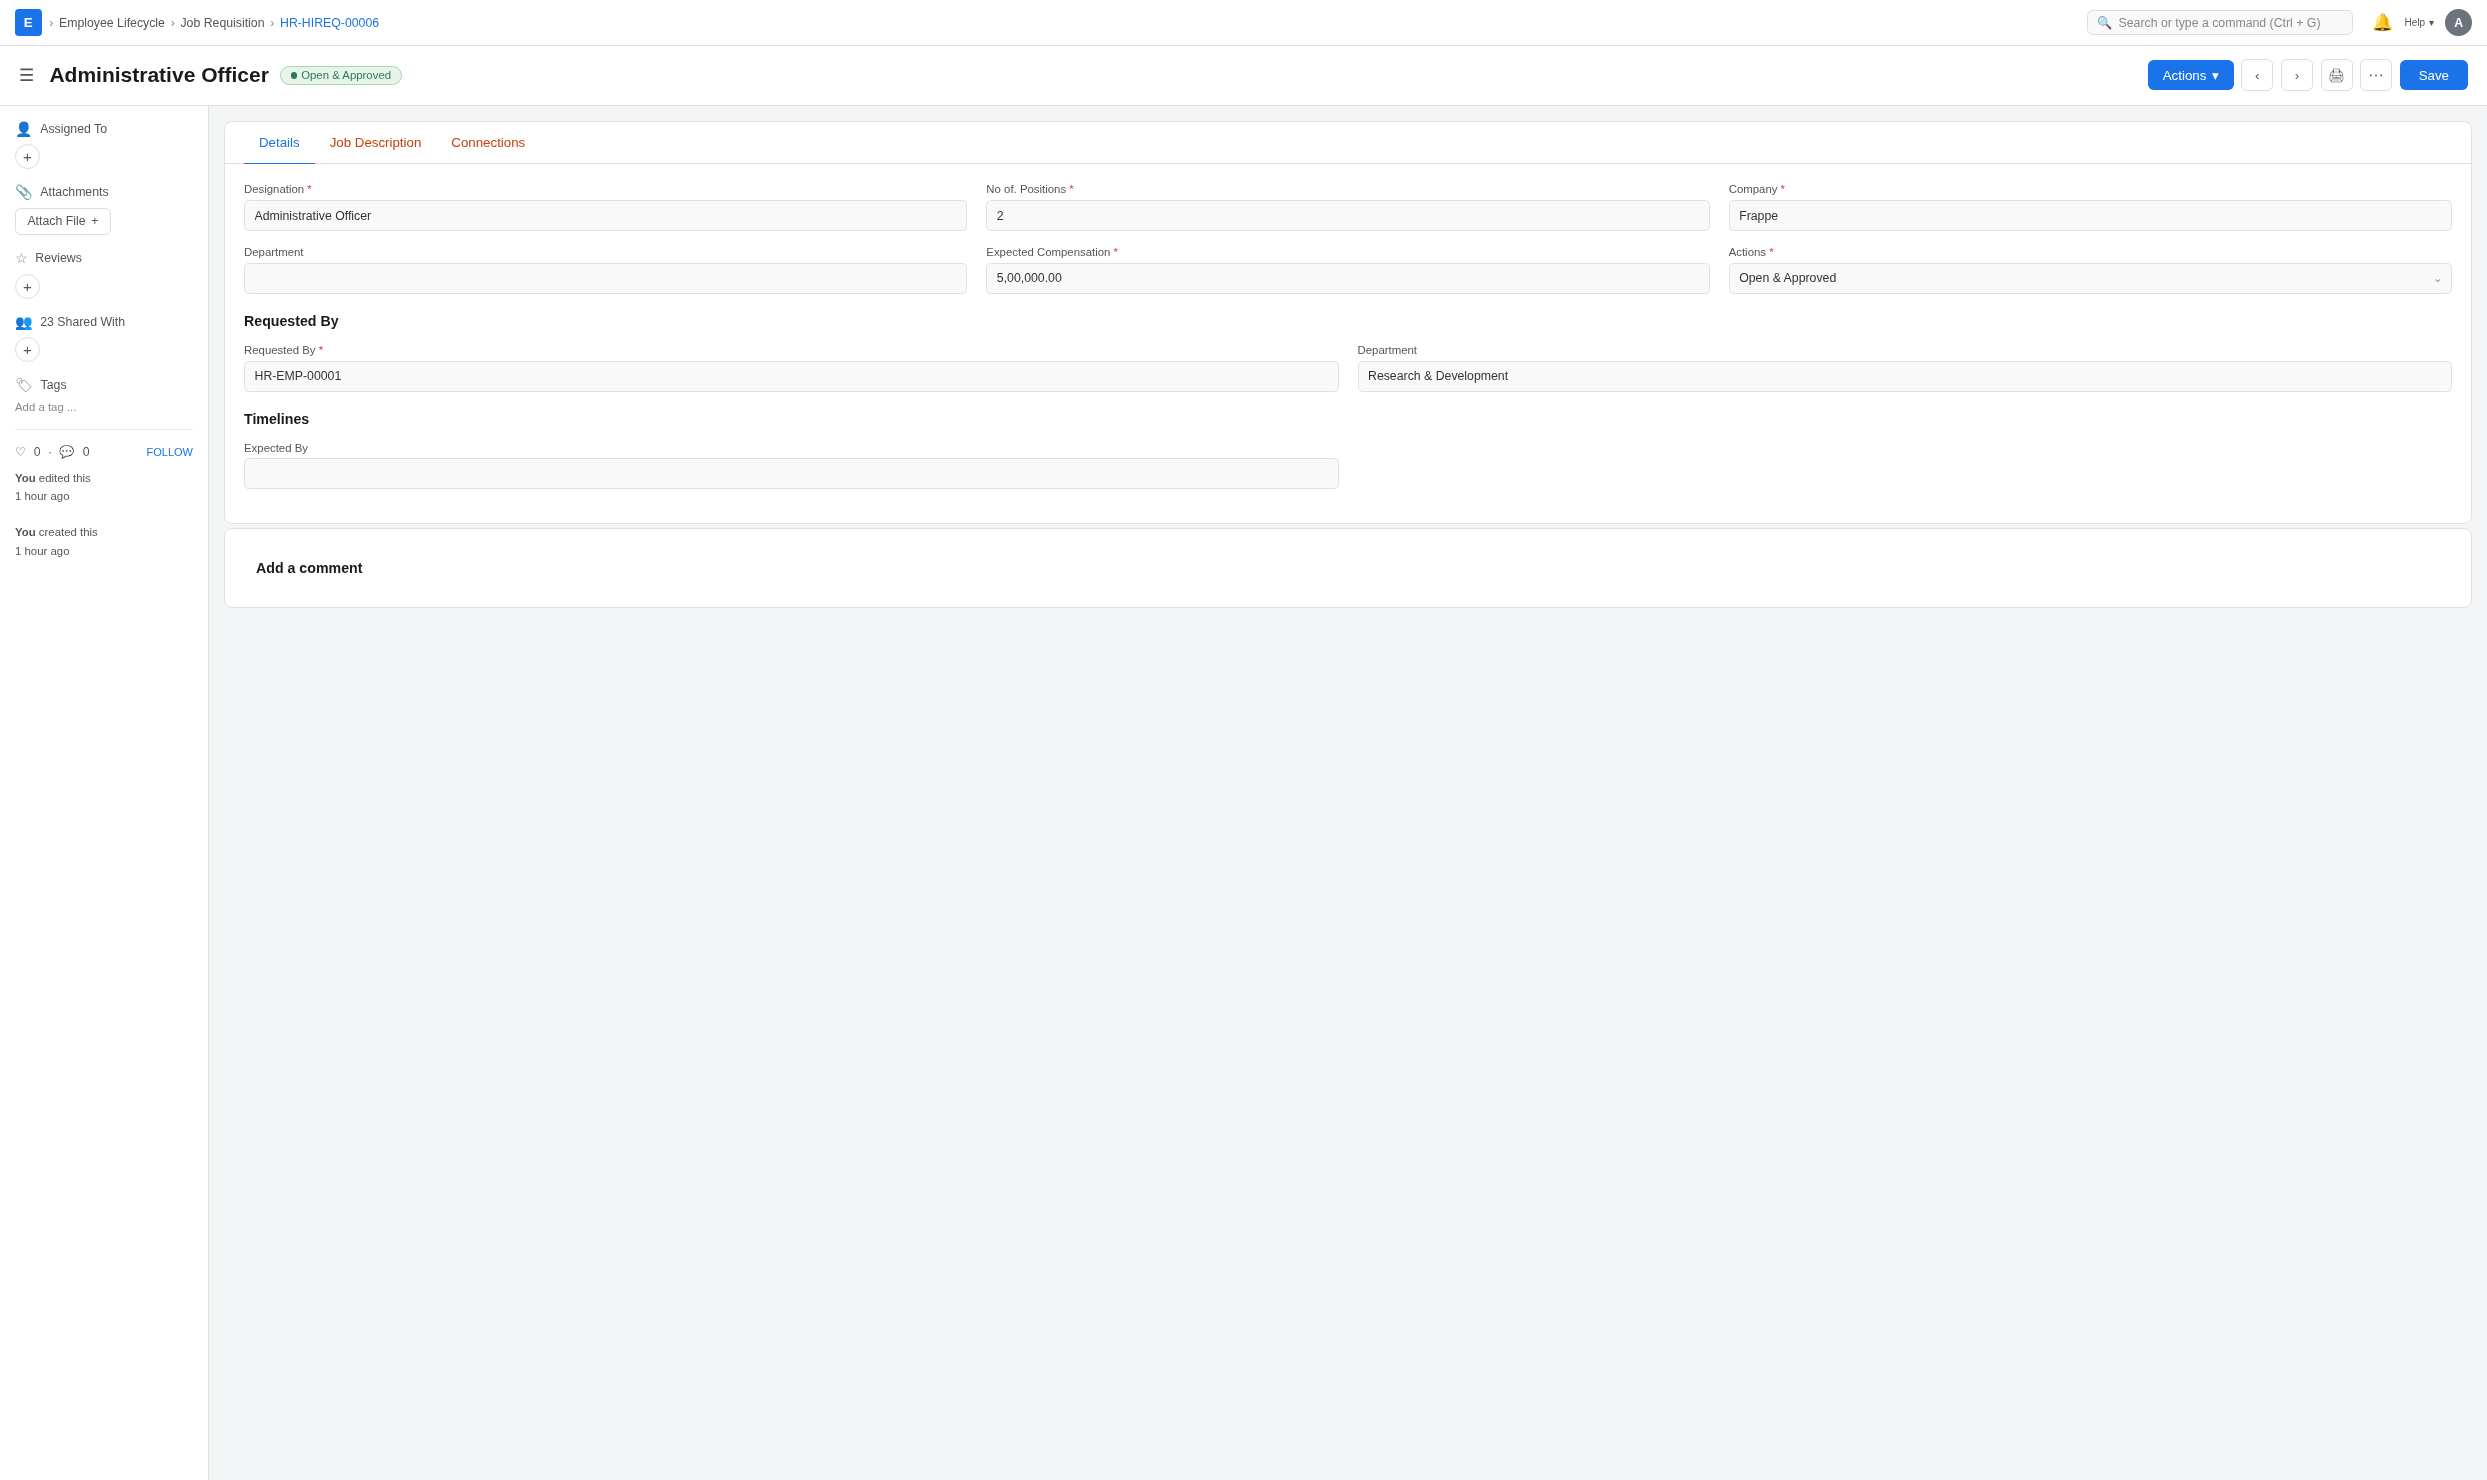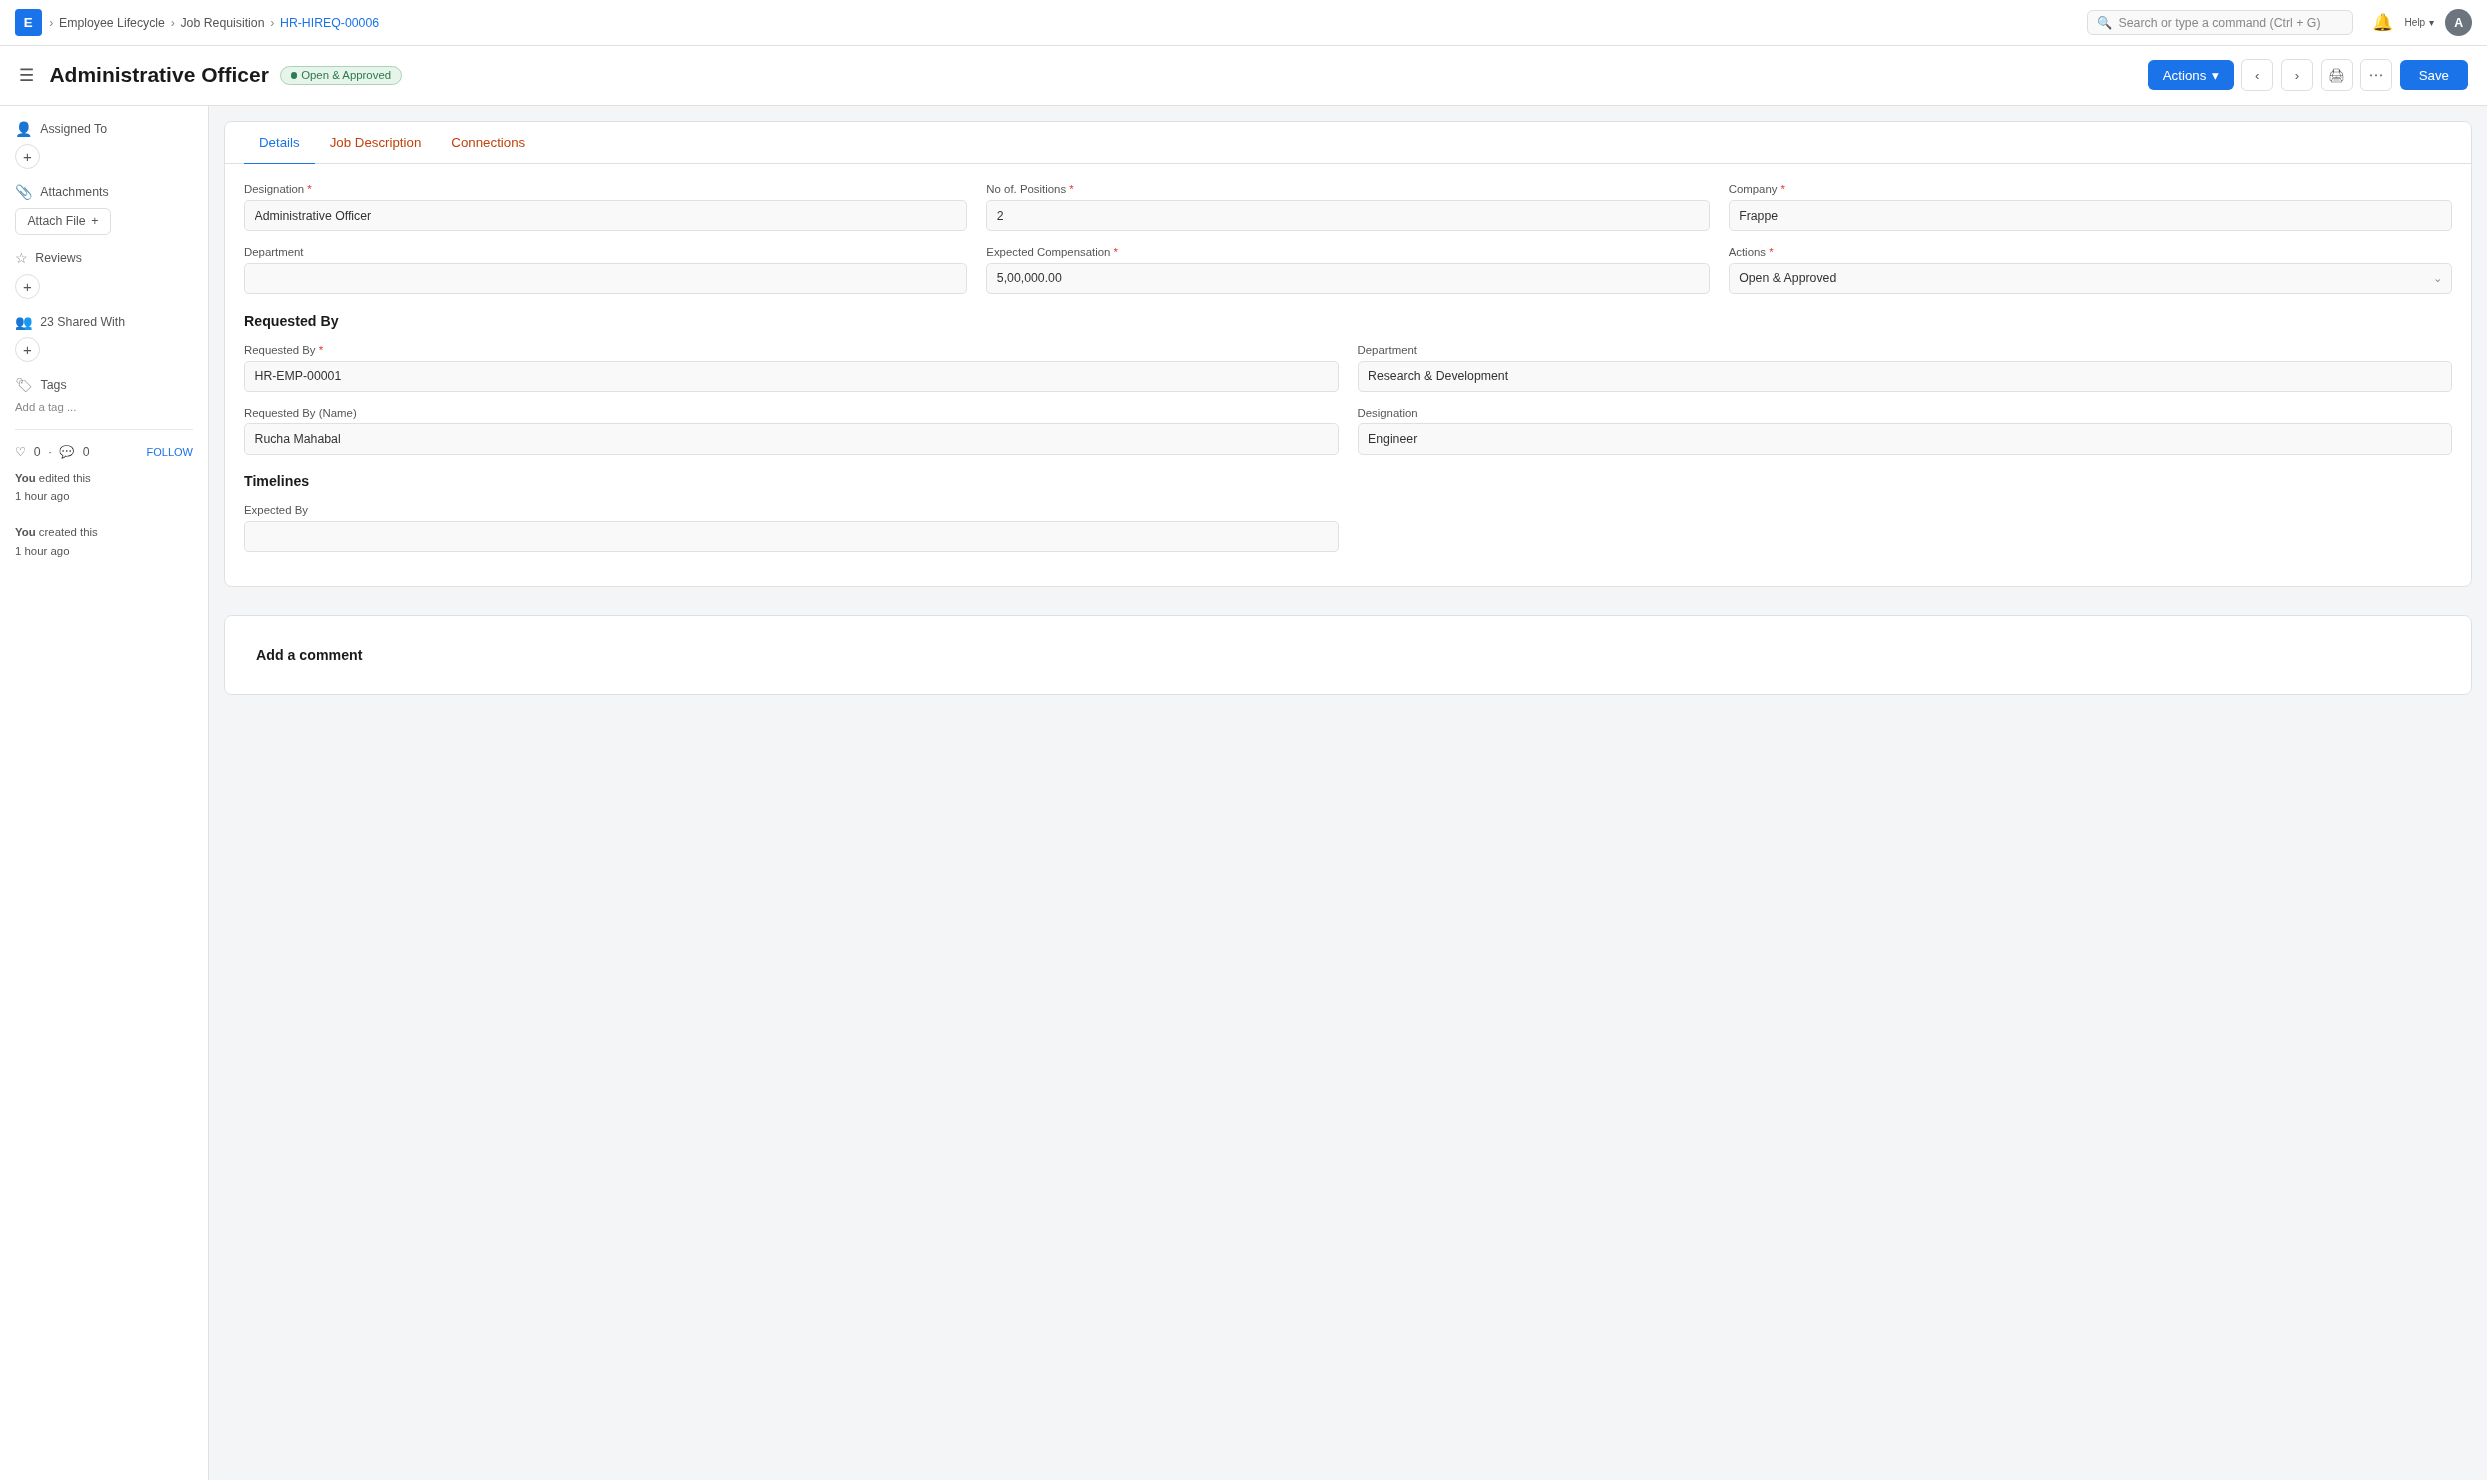--- a/index.html
+++ b/index.html
@@ -89,21 +89,21 @@
     .add-tag-link { font-size: 11.4px; color: #888; cursor: pointer; margin-top: 44px; }
     .sidebar-divider { border: none; border-top: 0.9px solid #e8e8e8; margin: 15px 0; }
     .activity-section { font-size: 12.3px; color: #555; }
     .activity-likes { display: flex; align-items: center; gap: 7.6px; margin-bottom: 9.5px; }
     .follow-btn { margin-left: auto; font-size: 11px; color: #1a73e8; cursor: pointer; font-weight: 400; }
     .activity-log { font-size: 11.4px; color: #555; line-height: 1.6; }
     .activity-log strong { font-weight: 600; }
 
     
     .content-area { flex: 1; overflow-y: auto; padding: 15px; background: #f4f5f7; }
-    .content-card { background: #fff; border: 0.9px solid #e0e0e0; border-radius: 7.6px; margin-bottom: 28px; }
+    .content-card { background: #fff; border: 0.9px solid #e0e0e0; border-radius: 7.6px; margin-bottom: 4px; }
     .card-tabs { display: flex; border-bottom: 0.9px solid #e0e0e0; padding: 0 19px; }
     .tab {
       padding: 13.3px 15px; font-size: 13.3px; color: #c2410c; cursor: pointer;
       border-bottom: 1.9px solid transparent; margin-bottom: -0.9px;
     }
     .tab.active { color: #1a73e8; border-bottom-color: #1a73e8; font-weight: 500; }
     .card-body { padding: 19px; }
     .form-grid-3 { display: grid; grid-template-columns: 1fr 1fr 1fr; gap: 15px 19px; margin-bottom: 15px; }
     .form-grid-2 { display: grid; grid-template-columns: 1fr 1fr; gap: 28px 19px; margin-bottom: 15px; }
     .form-field label { display: block; font-size: 11.4px; color: #555; margin-bottom: 4.7px; font-weight: 500; }
@@ -321,30 +321,20 @@
               <span class="req"> *</span>
             </label>
             <input class="form-input" type="text" value="HR-EMP-00001" style="">
           </div>
           <div class="form-field">
             <label>Department</label>
             <input class="form-input" type="text" value="Research &amp; Development" style="">
           </div>
         </div>
 
-        <div class="form-grid-2">
-          <div class="form-field">
-            <label>Requested By (Name)</label>
-            <input class="form-input" type="text" value="Rucha Mahabal" style="">
-          </div>
-          <div class="form-field">
-            <label>Designation</label>
-            <input class="form-input" type="text" value="Engineer" style="">
-          </div>
-        </div>
 
         <div class="section-heading">Timelines</div>
 
         <div class="form-grid-2">
           <div class="form-field">
             <label>Expected By</label>
             <input class="form-input" type="text" value="" style="">
           </div>
         </div>
 

